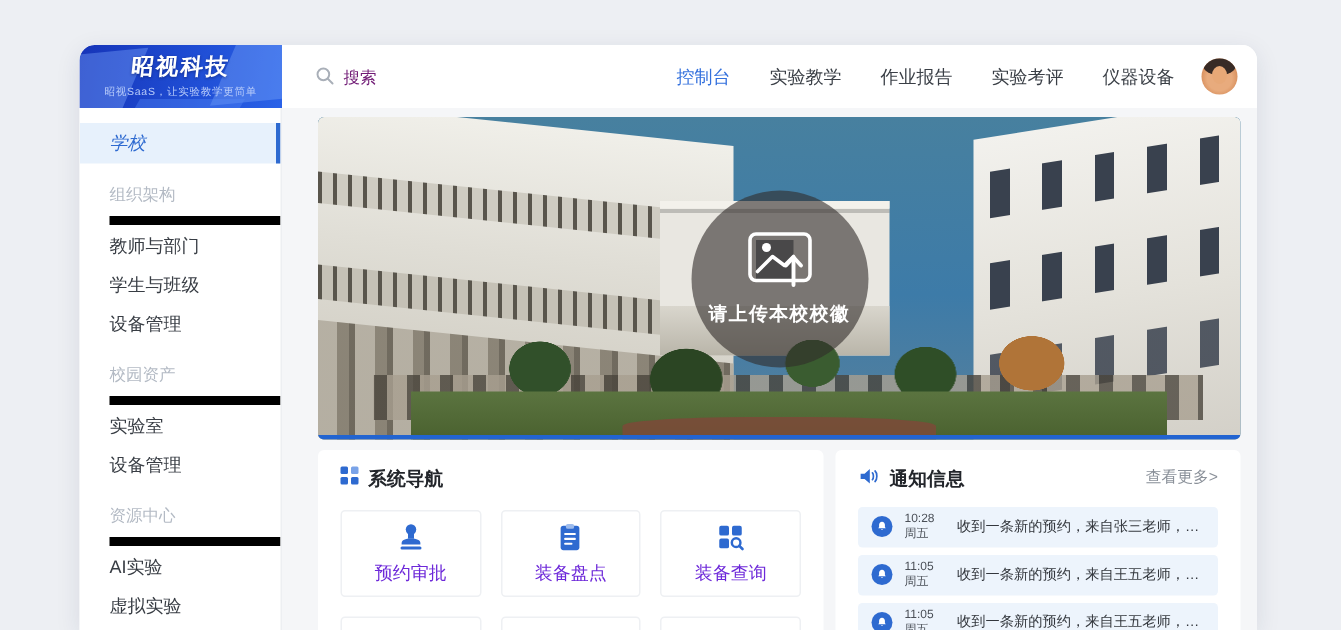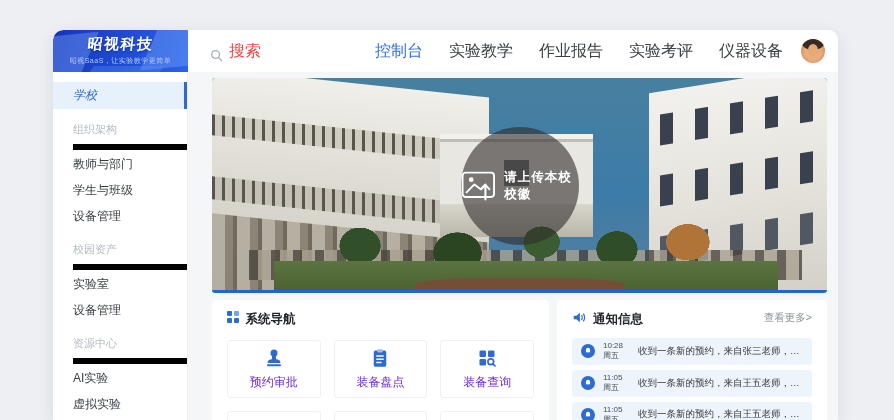--- a/index.html
+++ b/index.html
@@ -14,22 +14,22 @@
           background:linear-gradient(100deg,#1634b8 0%,#1f4dd4 55%,#2a62e8 100%); border-top-left-radius:10px; }
   .logo .shp1 { position:absolute; left:-14px; top:4px; width:46px; height:60px; background:rgba(130,170,255,.38); transform:skewX(-28deg) rotate(-6deg); }
   .logo .shp2 { position:absolute; right:-18px; top:-22px; width:52px; height:60px; background:rgba(150,190,255,.30); transform:skewX(-28deg) rotate(-6deg); }
   .logo .shp3 { position:absolute; left:34px; bottom:-16px; width:70px; height:22px; background:rgba(90,140,250,.35); transform:skewX(-30deg); }
   .logo-title { position:relative; text-align:center; color:#fff; font-weight:bold; font-size:15px;
                 letter-spacing:1.5px; margin-top:5px; transform:skewX(-6deg); text-shadow:0 1px 2px rgba(0,10,60,.45); }
   .logo-sub { position:relative; text-align:center; color:#b7cbfa; font-size:7px; margin-top:2px; letter-spacing:.5px; }
 
   
   .topbar { position:absolute; left:135px; right:0; top:0; height:42px; background:#fff; display:flex; align-items:center; }
-  .search { display:flex; align-items:flex-end; gap:6px; margin-left:22px; color:#ef4444; font-size:16px; cursor:text; }
-  .topnav { margin-left:auto; display:flex; align-items:center; gap:26px; font-size:16px; color:#3a3f46; margin-right:18px; }
+  .search { display:flex; align-items:flex-start; gap:6px; margin-left:22px; color:#701a75; font-size:11px; cursor:text; }
+  .topnav { margin-left:auto; display:flex; align-items:center; gap:26px; font-size:12px; color:#3a3f46; margin-right:18px; }
   .tn { cursor:pointer; white-space:nowrap; }
   .tn.active { color:#3370dd; }
   .avatar { width:24px; height:24px; border-radius:50%; margin-right:13px; position:relative; overflow:hidden;
             background:radial-gradient(circle at 50% 55%,#e8ab7d 0 46%,#d8905e 70%,#b8764a 100%); flex:none; cursor:pointer; }
   .avatar::before { content:""; position:absolute; left:1px; right:1px; top:-2px; height:13px; border-radius:50%; background:#382b26; }
   .avatar::after { content:""; position:absolute; left:7px; top:5px; width:10px; height:12px; border-radius:50%; background:#e7a877; }
 
   
   .sidebar { position:absolute; left:0; top:42px; width:135px; bottom:0; background:#fff;
              border-right:1px solid #edeff2; font-size:12px; padding-top:9px; overflow:hidden; }
@@ -66,21 +66,21 @@
       radial-gradient(ellipse 34px 30px at 14% 62%, #31502a 0 60%, transparent 61%),
       radial-gradient(ellipse 40px 34px at 36% 70%, #2b4523 0 60%, transparent 61%),
       radial-gradient(ellipse 30px 26px at 55% 58%, #3a5c30 0 60%, transparent 61%),
       radial-gradient(ellipse 34px 30px at 72% 66%, #2f4e27 0 60%, transparent 61%),
       radial-gradient(ellipse 36px 30px at 88% 58%, #b07438 0 60%, transparent 61%);
   }
   .lawn { position:absolute; left:10%; right:8%; bottom:0; height:15%; background:linear-gradient(180deg,#5b7440 0%,#4a612f 100%); }
   .path { position:absolute; left:33%; right:33%; bottom:0; height:7%; background:#7d4a38; border-radius:40% 40% 0 0; opacity:.85; }
   .hero-bar { position:absolute; left:0; right:0; bottom:0; height:3px; background:#2264d1; }
   .upload { position:absolute; left:50%; top:50%; transform:translate(-50%,-50%); width:118px; height:118px; border-radius:50%;
-            background:rgba(48,44,41,.60); display:flex; align-items:center; justify-content:center; gap:9px;
+            background:rgba(48,44,41,.60); display:flex; flex-direction:column; align-items:center; justify-content:center; gap:9px;
             color:#fff; cursor:pointer; }
   .upload-text { font-size:12.5px; font-weight:bold; letter-spacing:1px; }
 
   
   .panels { display:flex; gap:8px; margin-top:7px; align-items:stretch; height:200px; }
   .panel { background:#fff; border-radius:4px; padding:11px 15px; overflow:hidden; }
   .nav-panel { flex:0 0 337px; }
   .notice-panel { flex:1; }
   .panel-head { display:flex; gap:7px; font-size:12.5px; font-weight:bold; color:#23262b; }
   .more { margin-left:auto; font-weight:normal; font-size:10.5px; color:#8a9099; cursor:pointer; }

